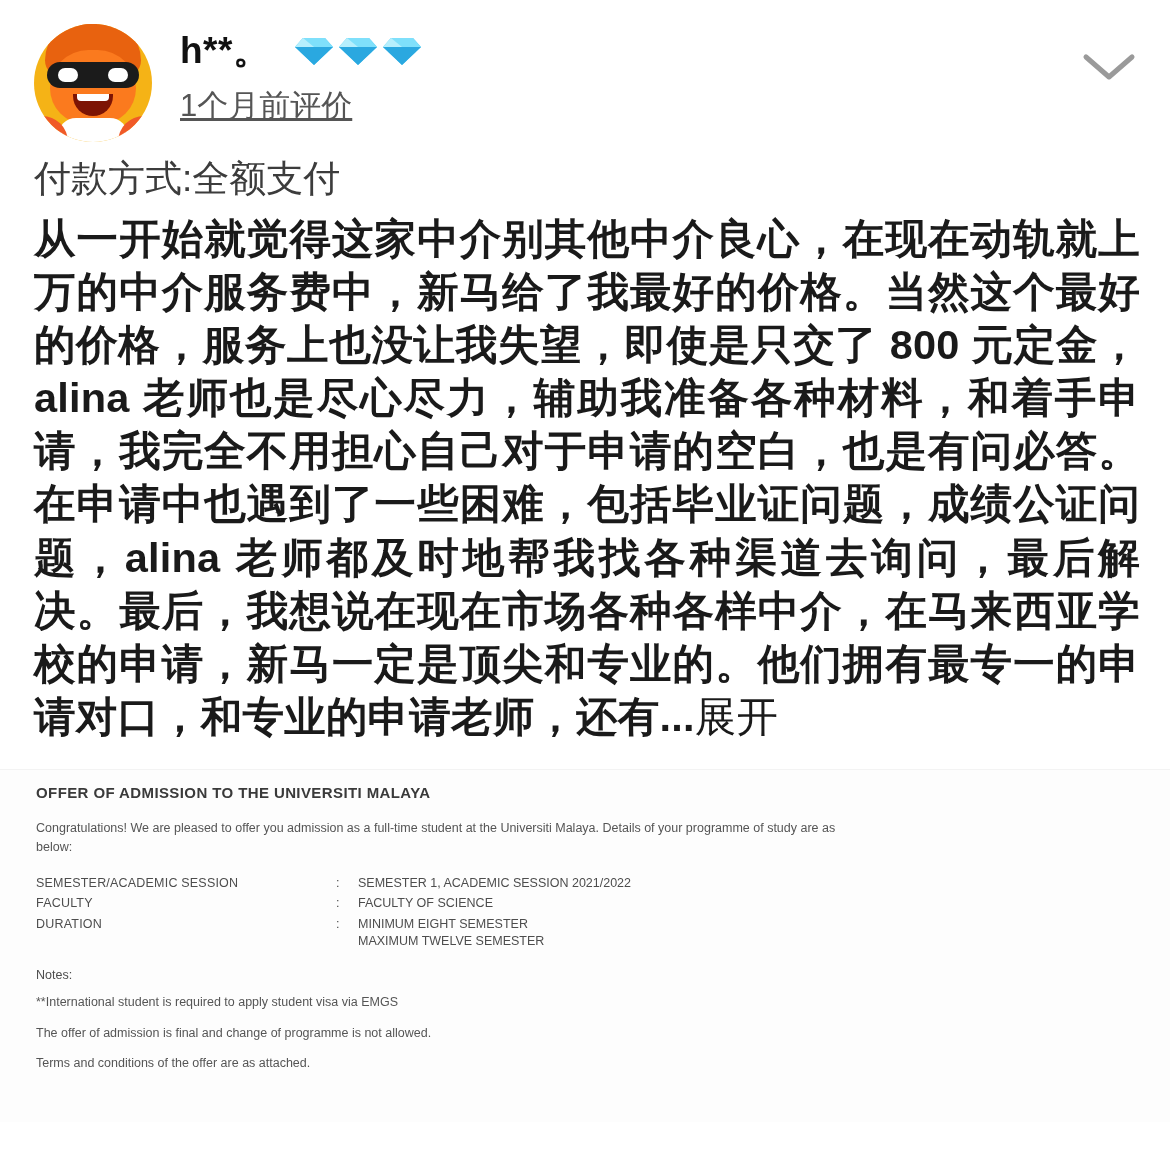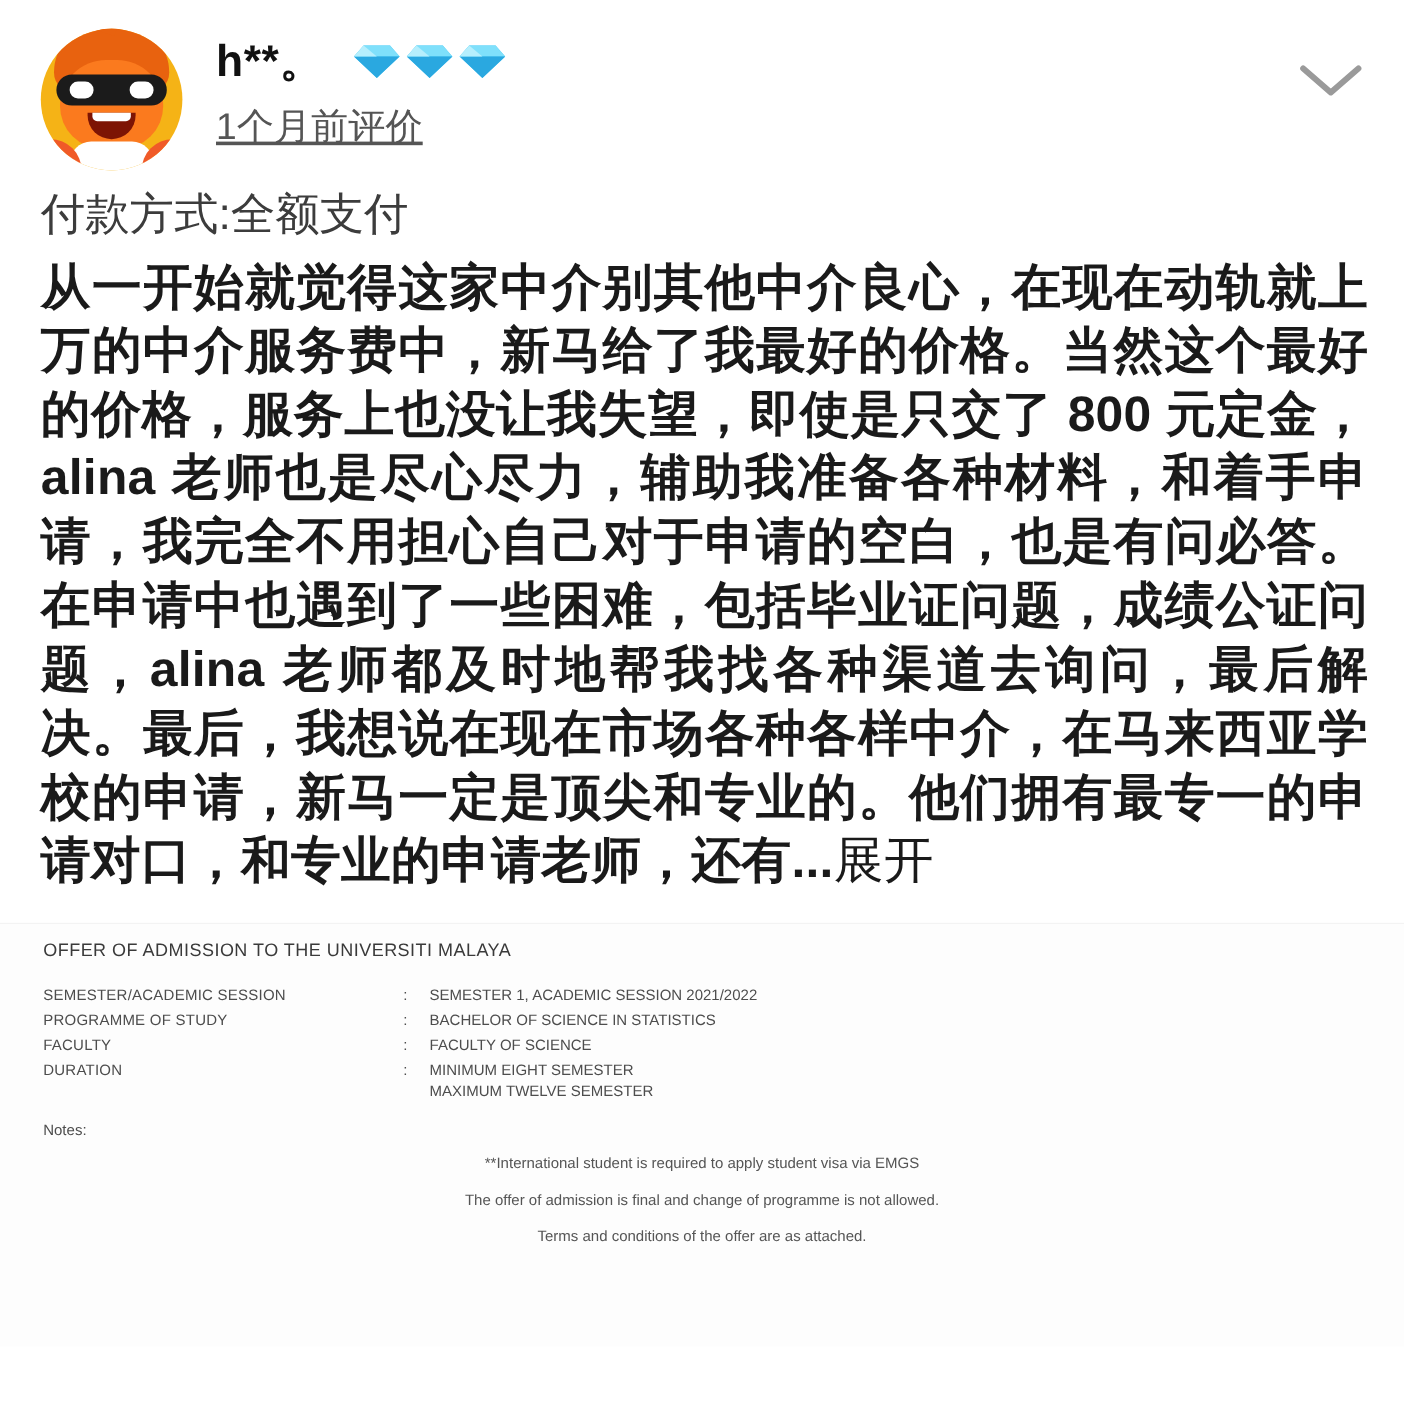--- a/index.html
+++ b/index.html
@@ -208,21 +208,21 @@
   .doc-inner {
     position: absolute;
     left: 36px;
     top: 14px;
     right: 36px;
     color: #4a4a4a;
     font-family: "Liberation Sans", "DejaVu Sans", sans-serif;
   }
   .doc-title {
     font-size: 15px;
-    font-weight: normal;
+    font-weight: bold;
     color: #3a3a3a;
     letter-spacing: 0.4px;
     margin-bottom: 18px;
   }
   .doc-para {
     font-size: 12.5px;
     color: #555555;
     line-height: 1.5;
     max-width: 820px;
     margin-bottom: 16px;
@@ -243,21 +243,20 @@
   .doc-notes-title {
     font-size: 12.5px;
     color: #4d4d4d;
     margin-bottom: 12px;
   }
   .doc-note {
     font-size: 12.5px;
     color: #555555;
     margin-bottom: 13px;
     line-height: 1.4;
-    text-align: center;
   }
 </style>
 </head>
 <body>
 
 <div class="review-header">
 
   <div class="avatar">
     <div class="hair"></div>
     <div class="face"></div>
@@ -306,32 +305,28 @@
 
 <div class="pay-line">付款方式:全额支付</div>
 
 <div class="review-body">
   <span>从一开始就觉得这家中介别其他中介良心，在现在动轨就上万的中介服务费中，新马给了我最好的价格。当然这个最好的价格，服务上也没让我失望，即使是只交了 800 元定金，alina 老师也是尽心尽力，辅助我准备各种材料，和着手申请，我完全不用担心自己对于申请的空白，也是有问必答。在申请中也遇到了一些困难，包括毕业证问题，成绩公证问题，alina 老师都及时地帮我找各种渠道去询问，最后解决。最后，我想说在现在市场各种各样中介，在马来西亚学校的申请，新马一定是顶尖和专业的。他们拥有最专一的申请对口，和专业的申请老师，还有</span><span>...</span><span class="expand-link">展开</span>
 </div>
 
 <div class="doc-wrap">
   <div class="doc-inner">
     <div class="doc-title">OFFER OF ADMISSION TO THE UNIVERSITI MALAYA</div>
+    <div class="doc-para">Congratulations! We are pleased to offer you admission as a full-time student at the Universiti Malaya. Details of your programme of study are as below:</div>
 
     <table class="doc-table">
       <tbody>
         <tr>
           <td class="k">SEMESTER/ACADEMIC SESSION</td>
           <td class="c">:</td>
           <td class="v">SEMESTER 1, ACADEMIC SESSION 2021/2022</td>
-        </tr>
-        <tr>
-          <td class="k">PROGRAMME OF STUDY</td>
-          <td class="c">:</td>
-          <td class="v">BACHELOR OF SCIENCE IN STATISTICS</td>
         </tr>
         <tr>
           <td class="k">FACULTY</td>
           <td class="c">:</td>
           <td class="v">FACULTY OF SCIENCE</td>
         </tr>
         <tr>
           <td class="k">DURATION</td>
           <td class="c">:</td>
           <td class="v" style="white-space: pre-line;">MINIMUM EIGHT SEMESTER

